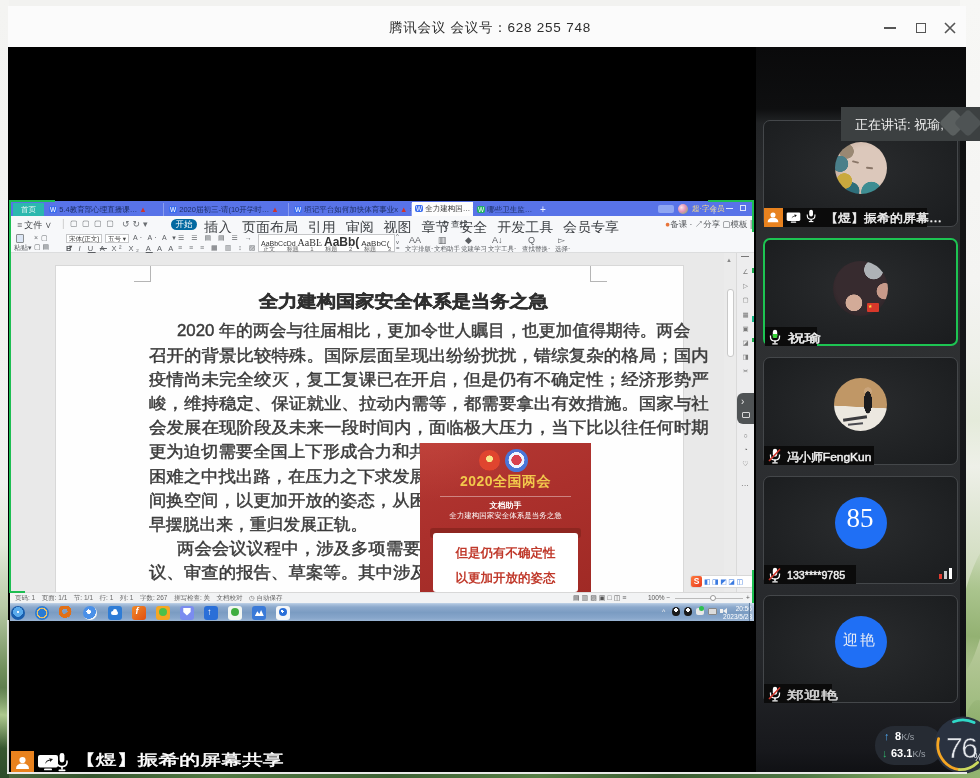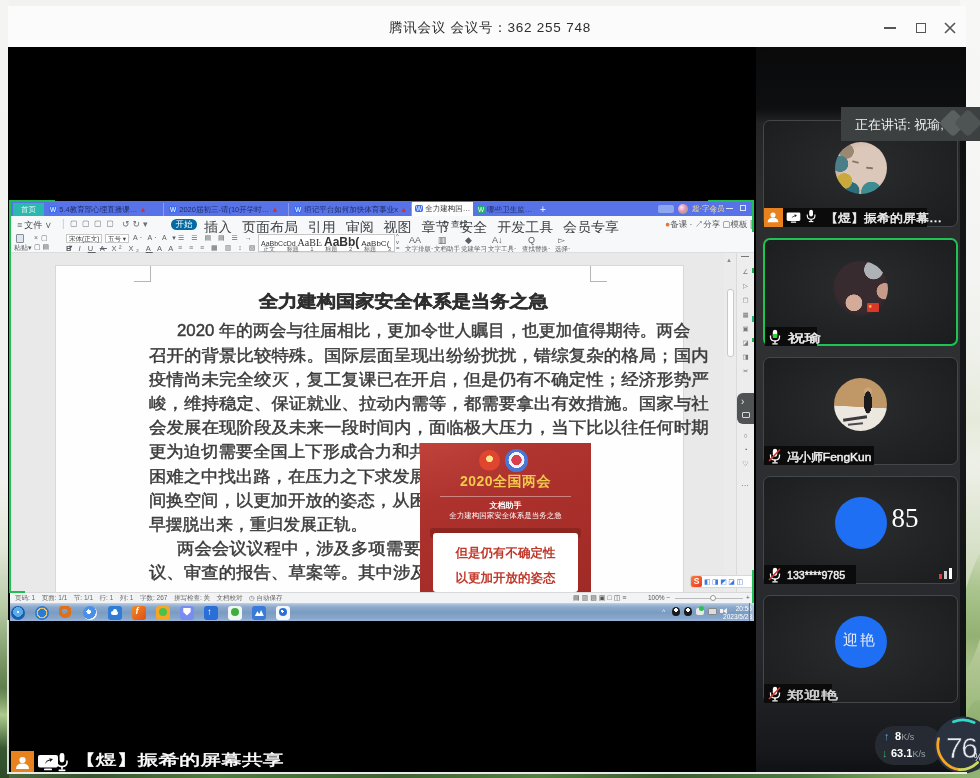--- a/index.html
+++ b/index.html
@@ -13,21 +13,21 @@
 <div class="abs" style="left:960px;top:700px;width:28px;height:90px;background:linear-gradient(175deg,rgba(136,168,104,0.25) 0%,#8cab6b 40%,#5f8a47 100%);border-radius:50% 50% 30% 70%;transform:rotate(8deg);"></div>
 <div class="abs" id="wallB" style="left:0;top:770px;width:980px;height:8px;background:linear-gradient(90deg,#49693e 0%,#35552e 9%,#527a43 22%,#3d6134 40%,#567e45 55%,#3a5c31 68%,#4f7845 82%,#7ba25d 92%,#93b471 100%);"></div>
 <div class="abs" style="left:7px;top:771.5px;width:960px;height:2px;background:#e9e9e7;z-index:6;"></div>
 <div class="abs" style="left:7px;top:620px;width:1.5px;height:154px;background:rgba(236,238,234,.9);z-index:6;"></div>
 <div class="abs" style="left:0;top:688px;width:9px;height:60px;background:linear-gradient(185deg,rgba(178,200,150,0) 0%,#aec98e 45%,rgba(130,160,100,0) 100%);z-index:1;"></div>
 <div class="abs" id="wallL" style="left:0;top:0;width:9px;height:778px;background:linear-gradient(180deg,#f4f4f2 0%,#f1f1ef 62%,#e3e9da 70%,#b9cba6 78%,#718f5c 86%,#3f6136 93%,#2e4c2a 100%);"></div>
 
 <div class="abs" style="left:8px;top:6px;width:958px;height:766px;background:#000;"></div>
 
 <div class="abs" style="left:8px;top:6px;width:958px;height:41px;background:#FBFBFB;"></div>
-<div class="abs" style="left:0;top:19px;width:980px;text-align:center;font-size:13.5px;color:#2e2e2e;letter-spacing:0.75px;">腾讯会议 会议号：362 255 748</div>
+<div class="abs" style="left:0;top:19px;width:980px;text-align:center;font-size:13.5px;color:#2e2e2e;letter-spacing:0.75px;">腾讯会议 会议号：628 255 748</div>
 <div class="abs" style="left:884px;top:27px;width:12px;height:2px;background:#555;"></div>
 <div class="abs" style="left:916px;top:23px;width:10px;height:10px;border:1.6px solid #555;"></div>
 <svg class="abs" style="left:944px;top:22px;" width="12" height="12">
     <path d="M1 1 L11 11 M11 1 L1 11" stroke="#555" stroke-width="1.6"></path>
   </svg>
 
 <div class="abs" id="wps" style="left:10px;top:201px;width:744px;height:420px;background:#F7F8FA;overflow:hidden;">
 
   <div class="abs" style="left:0;top:0;width:744px;height:15px;background:#5873E8;"></div>
   <div class="abs" style="left:3px;top:1.5px;width:31px;height:13.5px;background:#2BB8AE;color:rgba(255,255,255,.92);font-size:7.5px;text-align:center;line-height:13px;">首页</div>
@@ -209,21 +209,21 @@
     <div class="abs" style="left:762.5px;top:476px;width:195.5px;height:107.5px;background:radial-gradient(ellipse at 50% 45%,#2a2c2e 0%,#212325 55%,#1a1c1e 100%);border:1px solid #44474a;border-radius:7px;"></div>
     <div class="abs" style="left:834.5px;top:497px;width:52px;height:52px;border-radius:50%;background:#1F6FF5;"></div>
     <div class="abs" style="left:762.5px;top:595px;width:195.5px;height:107.5px;background:radial-gradient(ellipse at 50% 45%,#2a2c2e 0%,#212325 55%,#1a1c1e 100%);border:1px solid #44474a;border-radius:7px;"></div>
     <div class="abs" style="left:834.5px;top:616px;width:52px;height:52px;border-radius:50%;background:#1F6FF5;"></div>
     <div class="abs" style="left:852px;top:161px;width:7px;height:2px;background:#8a7668;border-radius:2px;transform:rotate(14deg);"></div>
 <div class="abs" style="left:866px;top:167px;width:7px;height:2px;background:#8a7668;border-radius:2px;transform:rotate(8deg);"></div>
 <div class="abs" style="left:867px;top:303px;width:12px;height:9px;background:#d8382a;border-radius:1px;"></div>
 <div class="abs" style="left:868px;top:304px;color:#ffd84a;font-size:5px;line-height:5px;">★</div>
 <div class="abs" style="left:843px;top:417px;width:24px;height:2.5px;background:#3a3a3e;transform:rotate(-8deg);"></div>
 <div class="abs" style="left:848px;top:423px;width:15px;height:2px;background:#4a4a50;transform:rotate(-6deg);"></div>
-<div class="abs" style="left:842px;top:503px;width:36px;height:40px;color:#fff;font-family:'Liberation Serif',serif;font-size:27px;text-align:center;margin-left:45px;">85</div>
+<div class="abs" style="left:842px;top:503px;width:36px;height:40px;color:#fff;font-family:'Liberation Serif',serif;font-size:27px;text-align:center;">85</div>
 <div class="abs" style="left:835px;top:631px;width:50px;color:#e8ecf5;font-size:15px;letter-spacing:2px;text-align:center;">迎艳</div>
     <div class="abs" style="left:763.5px;top:207.5px;width:163px;height:19px;background:#0b0b0b;"></div>
     <div class="abs" style="left:764.5px;top:327px;width:52px;height:18.5px;background:#0b0b0b;"></div>
     <div class="abs" style="left:763.5px;top:446px;width:110px;height:18.5px;background:#0b0b0b;"></div>
     <div class="abs" style="left:763.5px;top:565px;width:92px;height:18.5px;background:#0b0b0b;"></div>
     <div class="abs" style="left:763.5px;top:684px;width:68px;height:18.5px;background:#0b0b0b;"></div>
     <div class="abs" style="left:763.5px;top:207.5px;width:19px;height:19px;background:#E8821E;"></div>
 <svg class="abs" style="left:766px;top:210px;" width="14" height="14" viewBox="0 0 17 17">
       <circle cx="8.5" cy="6" r="3.1" fill="#fff"></circle>
       <path d="M2 15 Q2 9.5 8.5 9.5 Q15 9.5 15 15 Z" fill="#fff"></path>

